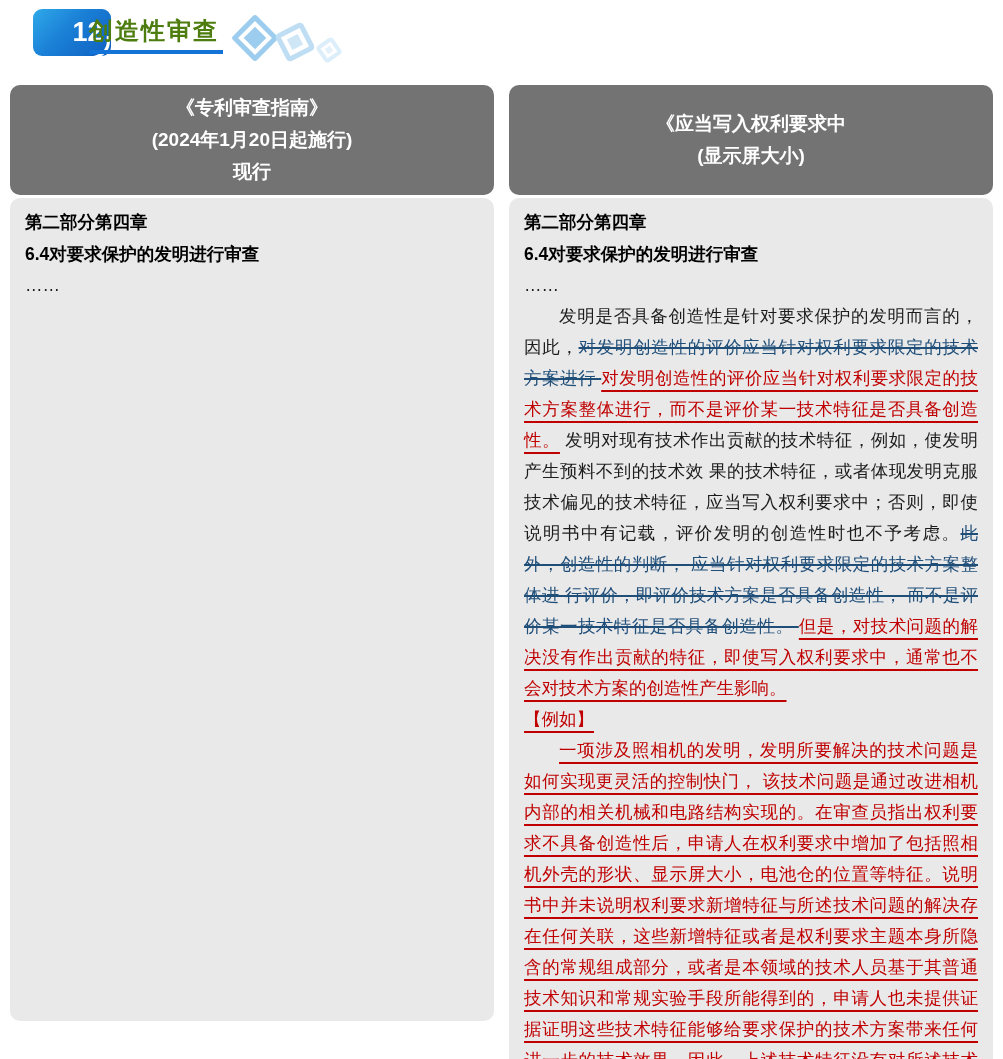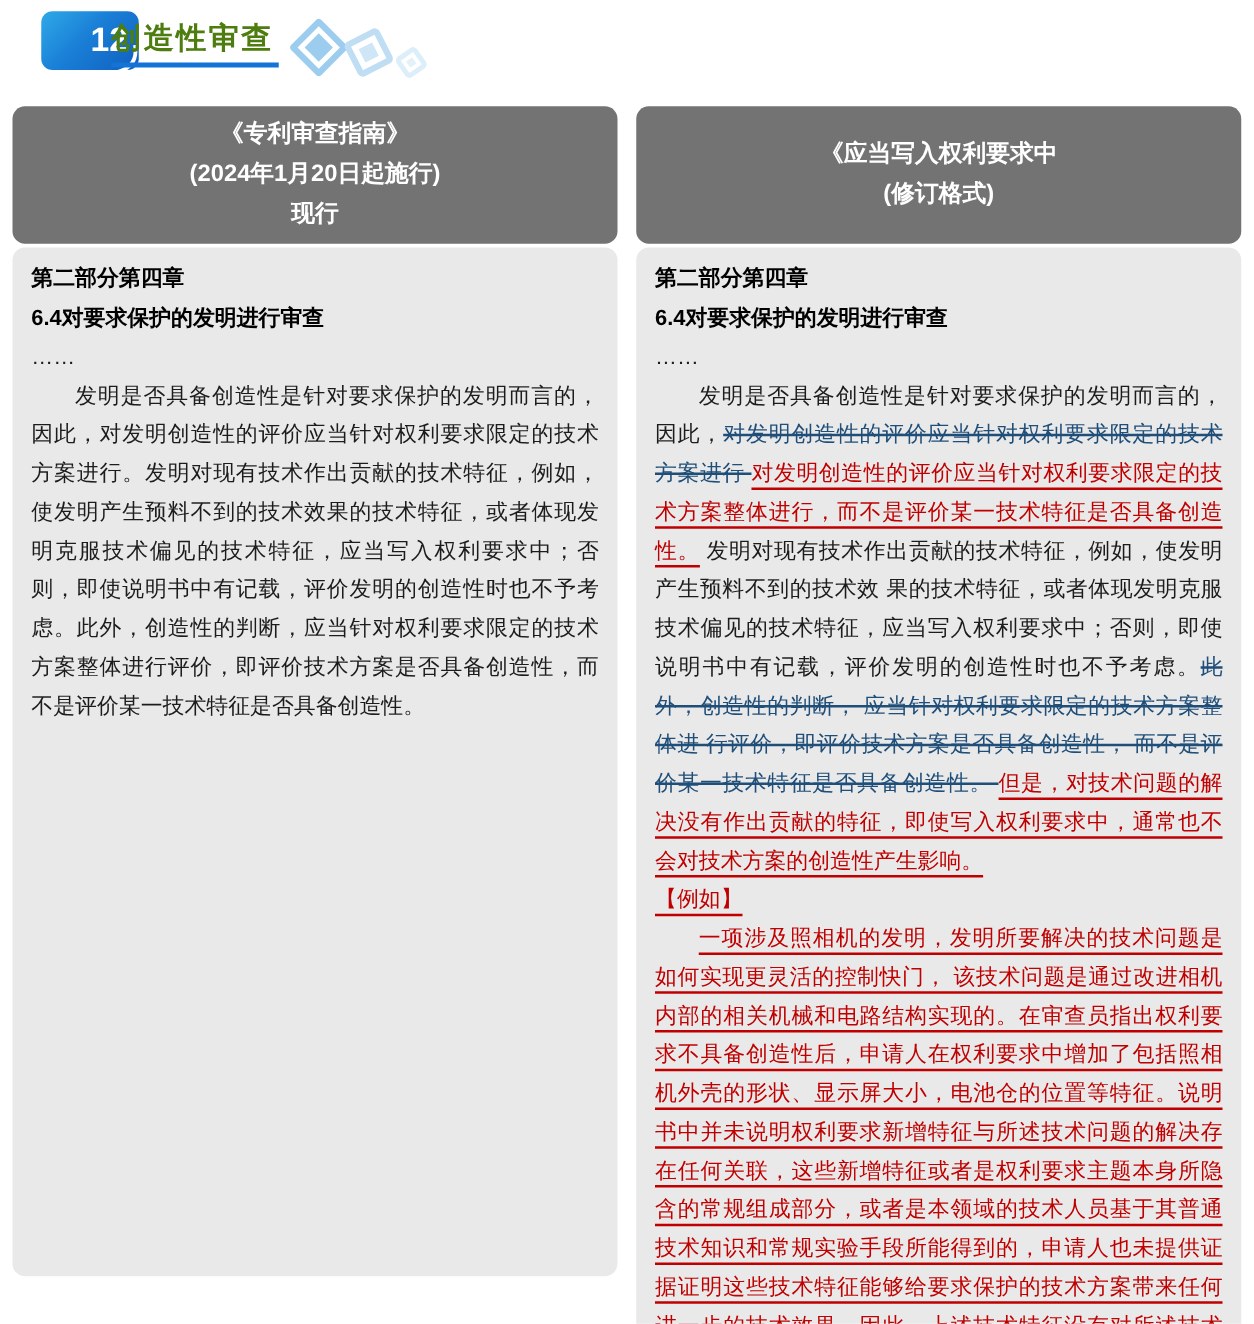--- a/index.html
+++ b/index.html
@@ -91,28 +91,27 @@
   <div>
     <div class="col-header">
       <div>《专利审查指南》</div>
       <div>(2024年1月20日起施行)</div>
       <div>现行</div>
     </div>
     <div class="col-body">
       <div class="sec-heading">第二部分第四章</div>
       <div class="sec-heading">6.4对要求保护的发明进行审查</div>
       <p class="ellipsis-line">……</p>
-      <p class="para">发明是否具备创造性是针对要求保护的发明而言的，因此，对发明创造性的评价应当针对权利要求限定的技术方案进行。发明对现有技术作出贡献的技术特征，例如，使发明产生预料不到的技术效果的技术特征，或者体现发明克服技术偏见的技术特征，应当写入权利要求中；否则，即使说明书中有记载，评价发明的创造性时也不予考虑。此外，创造性的判断，应当针对权利要求限定的技术方案整体进行评价，即评价技术方案是否具备创造性，而不是评价某一技术特征是否具备创造性。</p>
     </div>
   </div>
 
   <div>
     <div class="col-header">
       <div>《应当写入权利要求中</div>
-      <div>(修订格式)</div>
+      <div>(显示屏大小)</div>
     </div>
     <div class="col-body">
       <div class="sec-heading">第二部分第四章</div>
       <div class="sec-heading">6.4对要求保护的发明进行审查</div>
       <p class="ellipsis-line">……</p>
       <p class="para"><span class="run-normal">发明是否具备创造性是针对要求保护的发明而言的，因此，</span><span class="run-deleted">对发明创造性的评价应当针对权利要求限定的技术方案进行 </span><span class="run-inserted">对发明创造性的评价应当针对权利要求限定的技术方案整体进行，而不是评价某一技术特征是否具备创造性。</span><span class="run-normal"> 发明对现有技术作出贡献的技术特征，例如，使发明产生预料不到的技术效 果的技术特征，或者体现发明克服技术偏见的技术特征，应当写入权利要求中；否则，即使说明书中有记载，评价发明的创造性时也不予考虑。</span><span class="run-deleted">此外，创造性的判断， 应当针对权利要求限定的技术方案整体进 行评价，即评价技术方案是否具备创造性， 而不是评价某一技术特征是否具备创造性。 </span><span class="run-inserted">但是，对技术问题的解决没有作出贡献的特征，即使写入权利要求中，通常也不会对技术方案的创造性产生影响。</span></p>
       <p class="para-tag"><span class="run-inserted">【例如】</span></p>
       <p class="para"><span class="run-inserted">一项涉及照相机的发明，发明所要解决的技术问题是如何实现更灵活的控制快门， 该技术问题是通过改进相机内部的相关机械和电路结构实现的。在审查员指出权利要求不具备创造性后，申请人在权利要求中增加了包括照相机外壳的形状、显示屏大小，电池仓的位置等特征。说明书中并未说明权利要求新增特征与所述技术问题的解决存在任何关联，这些新增特征或者是权利要求主题本身所隐含的常规组成部分，或者是本领域的技术人员基于其普通技术知识和常规实验手段所能得到的，申请人也未提供证据证明这些技术特征能够给要求保护的技术方案带来任何进一步的技术效果，因此，上述技术特征没有对所述技术问题的解决作出贡献，并不会给要求保护的技术方案带来创造性。</span></p>
     </div>
   </div>

